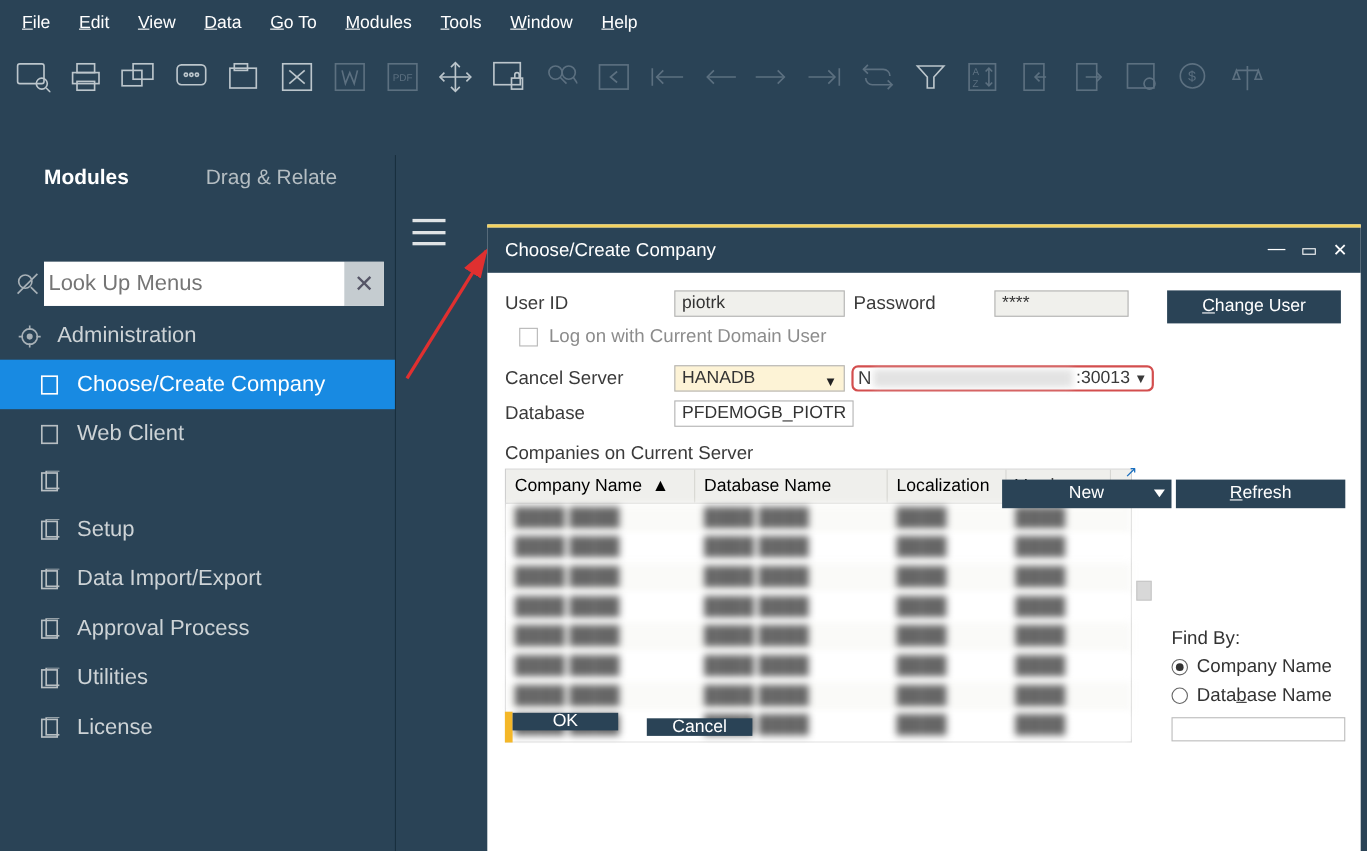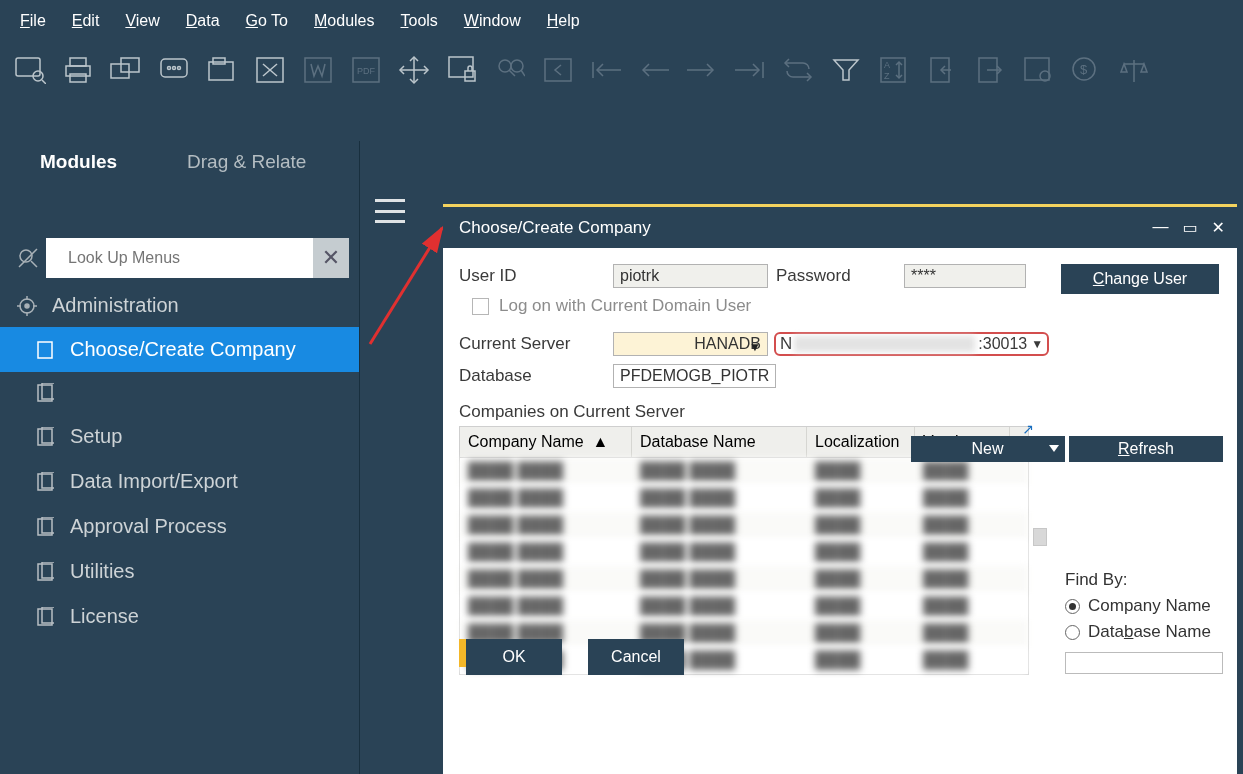--- a/index.html
+++ b/index.html
@@ -19,21 +19,21 @@
   
   .tabs { display: flex; gap: 70px; padding: 10px 40px; font-size: 19px; color: #b4bdc2; position: relative; }
   .tab.active { color: #fff; font-weight: bold; }
 
   
   .sidepanel { position: absolute; left: 0; top: 141px; width: 360px; bottom: 0; border-right: 1px solid #182f3e; }
   .search-row { display: flex; margin: 55px 10px 4px 10px; align-items: center; }
   .search-icon { width: 36px; height: 38px; display:flex; align-items:center; justify-content:center; }
   .search-icon svg { stroke: #a8b1b7; fill:none; stroke-width:1.5;}
   .search-box { flex: 1; display: flex; background: #fff; height: 40px; }
-  .search-box input { flex: 1; border: 0; padding: 0 22px; font-size: 16px; outline: none; }
+  .search-box input { flex: 1; border: 0; padding: 0 4px; font-size: 20px; outline: none; }
   .search-clear { width: 36px; background: #c5ccd0; display:flex; align-items:center; justify-content:center; color:#556; font-size:22px; cursor:pointer; }
 
   .tree { margin-top: 6px; }
   .tree-header { display:flex; align-items:center; gap:14px; padding: 10px 16px; color:#cdd3d6; font-size: 20px; }
   .tree-header svg { stroke:#a8b1b7; fill:none; stroke-width:1.5; }
   .tree-item { display:flex; align-items:center; gap:16px; padding: 11px 18px 11px 36px; color:#cdd3d6; font-size: 20px; cursor:pointer; }
   .tree-item.active { background:#188ae2; color:#fff; }
   .tree-item svg { stroke:#b8bfc3; fill:none; stroke-width:1.5; }
   .tree-item.active svg { stroke:#fff; }
 
@@ -48,21 +48,21 @@
   .dialog { position:absolute; left:443px; top:204px; right:6px; bottom:0; background:#fff; border-top:3px solid #f4d35e; }
   .titlebar { background:#2a4356; color:#fff; height:41px; display:flex; align-items:center; padding: 0 12px 0 16px; font-size:17px; }
   .titlebar .title-ctrls { margin-left:auto; display:flex; gap:14px; font-size:16px; cursor:pointer; }
   .titlebar .title-ctrls span { display:inline-block; }
 
   .dcontent { padding: 16px 16px 20px 16px; position:relative; }
 
   .row { display:flex; align-items:center; margin-bottom:8px; font-size:17px; color:#3a3a3a; }
   .lbl { display:inline-block; }
   .fld { border:1px solid #b2b2b2; background:#f0f0ec; height:24px; padding:0 6px; font-size:16px; color:#333; }
-  .fld.srv { background:#fdf3d6;text-align:right; }
+  .fld.srv { background:#fdf3d6; }
   .chkrow { display:flex; align-items:center; gap:10px; margin: 2px 0 16px 13px; color:#8c8c8c; font-size:17px; }
   .chk { width:17px; height:17px; border:1px solid #b6b6b6; background:#fff; }
 
   .dropdown { position:relative; }
   .dropdown::after { content:"▼"; position:absolute; right:6px; top:3px; font-size:12px; color:#222; }
   .srvhost { border:2px solid #d34e4e; border-radius:6px; padding:0 4px; display:inline-flex; align-items:center; position:relative; }
   .srvhost .blurred { display:inline-block; width:181px; height:16px; background:#e3e3e3; filter: blur(3px); }
   .srvhost .port { margin-left:3px; font-size:16px;}
   .srvhost::after{ content:"▼"; margin-left:4px; font-size:12px;}
 
@@ -72,21 +72,21 @@
   .grid .popout { position:absolute; right:-6px; top:-6px; font-size:14px; color:#1a6fbf; cursor:pointer; }
   .grid-header { display:flex; background:#efefec; border-bottom:1px solid #cfcfcf; }
   .grid-header div { padding:6px 8px; border-right:1px solid #d6d6d2; display:flex; align-items:center; }
   .grid-body { }
   .grid-row { display:flex; height:27px; filter: blur(3.5px); background:#fff; }
   .grid-row:nth-child(odd){ background:#fafaf8;}
   .grid-row div { padding:4px 8px; overflow:hidden; white-space:nowrap; color:#666;}
   .colA{ width:172px;} .colB{ width:175px;} .colC{ width:108px;} .colD{ width:95px;}
 
   .btn { display:inline-flex; align-items:center; justify-content:center; background:#2a4356; color:#fff; font-size:16px; cursor:pointer; border:none; }
-  .btn.tiny { height:36px; width:96px; }
+  .btn.tiny { height:16px; width:96px; }
   .btn.side { width:154px; height:26px; margin-bottom:12px; position:relative; }
   .btn.side .tri { position:absolute; right:6px; top:9px; width:0;height:0;border-left:5px solid transparent;border-right:5px solid transparent;border-top:7px solid #fff;}
   .btn.big { width:158px; height:30px; }
   .accentbar { display:inline-block; width:7px; height:28px; background:#f4b728; vertical-align:top; }
 
   .right-col { position:absolute; right:14px; top:16px; width:162px; }
   .findby { position:absolute; right:14px; top:322px; font-size:17px; color:#333; }
   .findby .radio-row { display:flex; align-items:center; gap:8px; margin-top:6px; }
   .radio { width:15px; height:15px; border:1px solid #666; border-radius:50%; position:relative; }
   .radio.on::after { content:""; position:absolute; left:3px; top:3px; width:7px; height:7px; background:#333; border-radius:50%; }
@@ -314,20 +314,26 @@
     </div>
     <div class="tree-item active">
         <svg width="18" height="20">
           <rect x="2" y="2" width="14" height="16"></rect>
         </svg>
         <span>Choose/Create Company</span>
       </div>
     <div class="tree-item">
         <svg width="18" height="20">
           <rect x="2" y="2" width="14" height="16"></rect>
+        </svg>
+        <span>Web Client</span>
+      </div>
+    <div class="tree-item">
+        <svg width="18" height="20">
+          <rect x="2" y="2" width="14" height="16"></rect>
           <rect x="6" y="0" width="14" height="16"></rect>
         </svg>
       </div>
     <div class="tree-item">
         <svg width="18" height="20">
           <rect x="2" y="2" width="14" height="16"></rect>
           <rect x="6" y="0" width="14" height="16"></rect>
         </svg>
         <span>Setup</span>
       </div>
@@ -399,21 +405,21 @@
       <span class="lbl" style="width:128px;margin-left:8px">Password</span>
       <input class="fld" style="width: 122px;" value="****">
     </div>
 
     <div class="chkrow">
       <span class="chk"></span>
       <span>Log on with Current Domain User</span>
     </div>
 
     <div class="row">
-      <span class="lbl" style="width:154px">Current Server</span>
+      <span class="lbl" style="width:154px">Cancel Server</span>
       <span class="fld srv dropdown" style="width:155px;display:inline-block;line-height:22px">HANADB</span>
       <span style="width:6px"></span>
       <span class="srvhost">
         <span style="margin-right:2px">N</span>
           <span class="blurred"></span>
           <span class="port">:30013</span>
       </span>
     </div>
 
     <div class="row">

